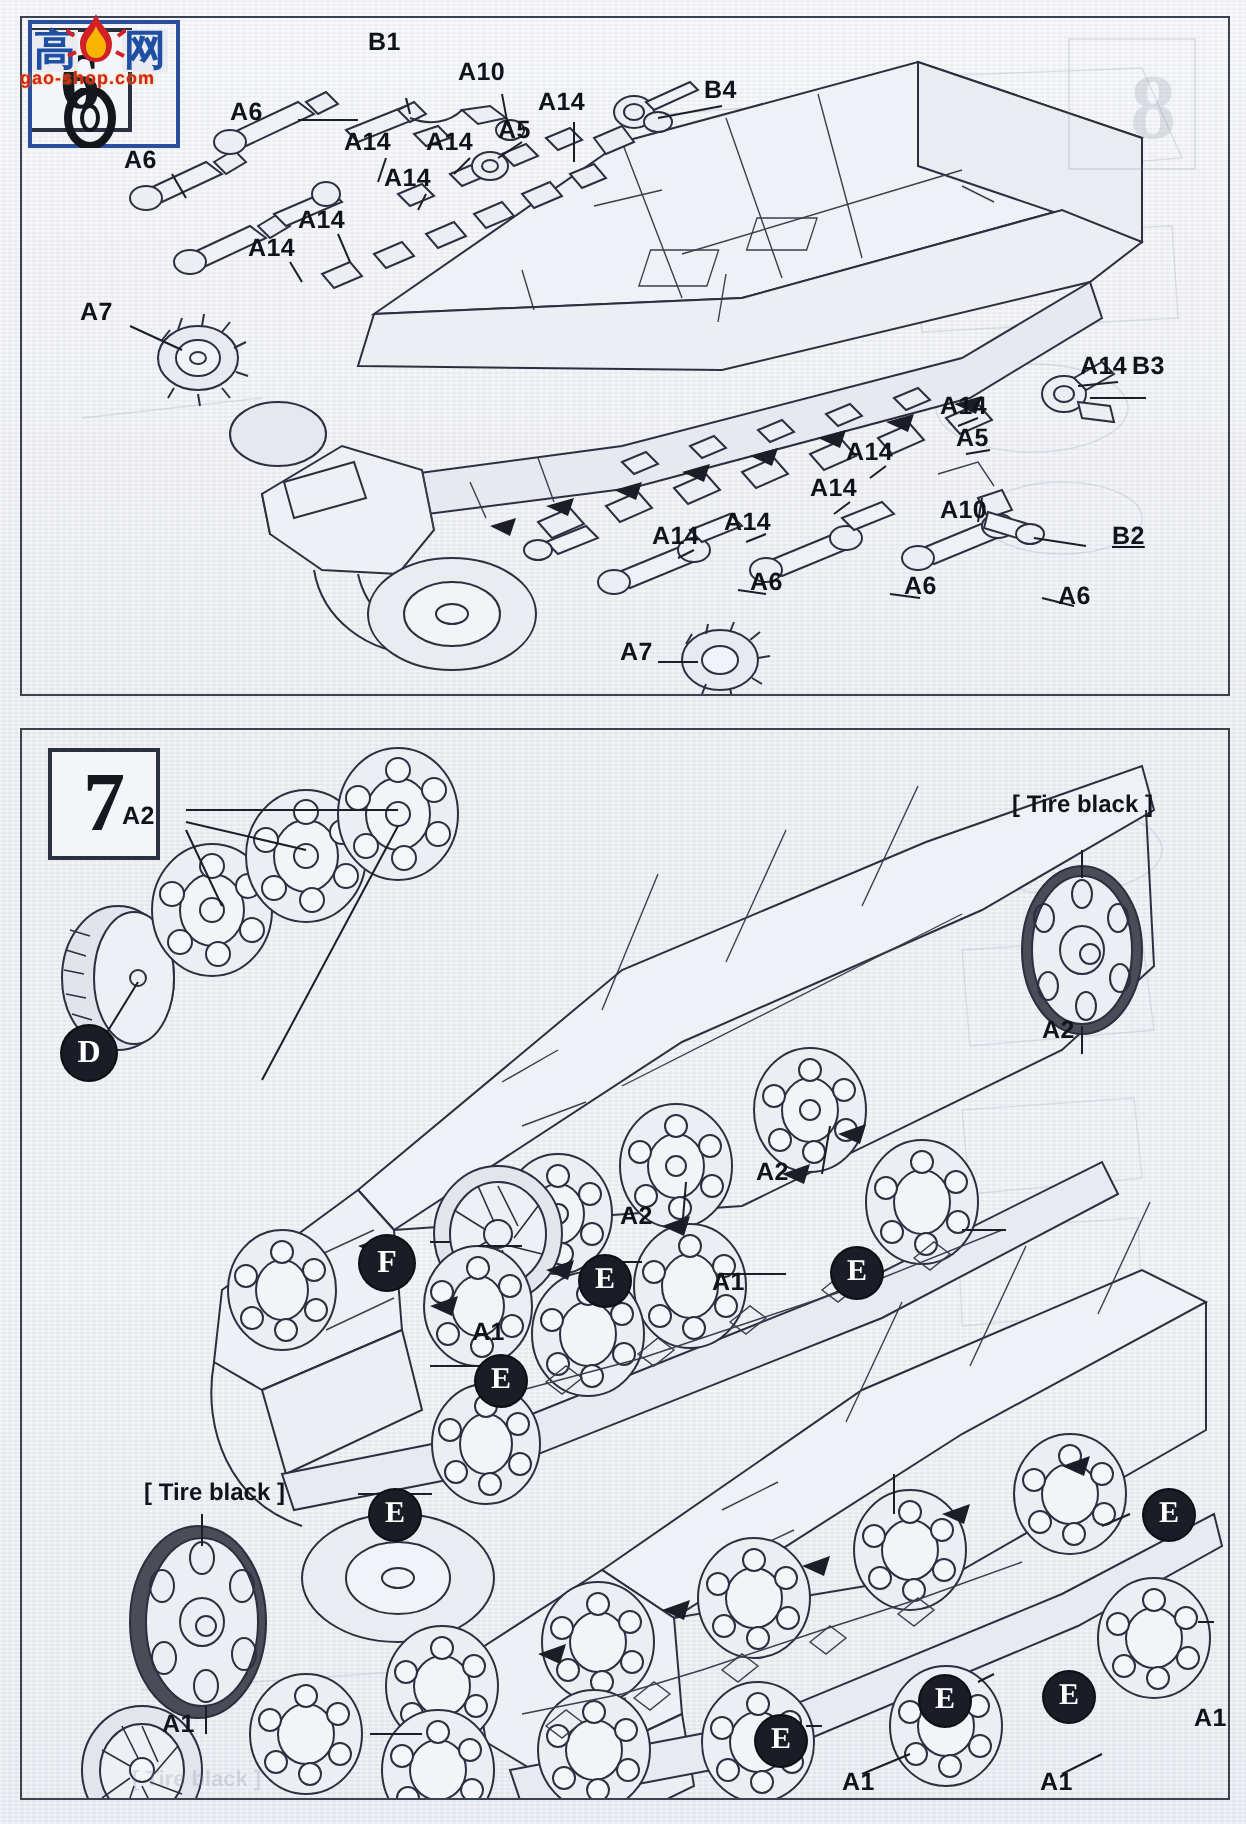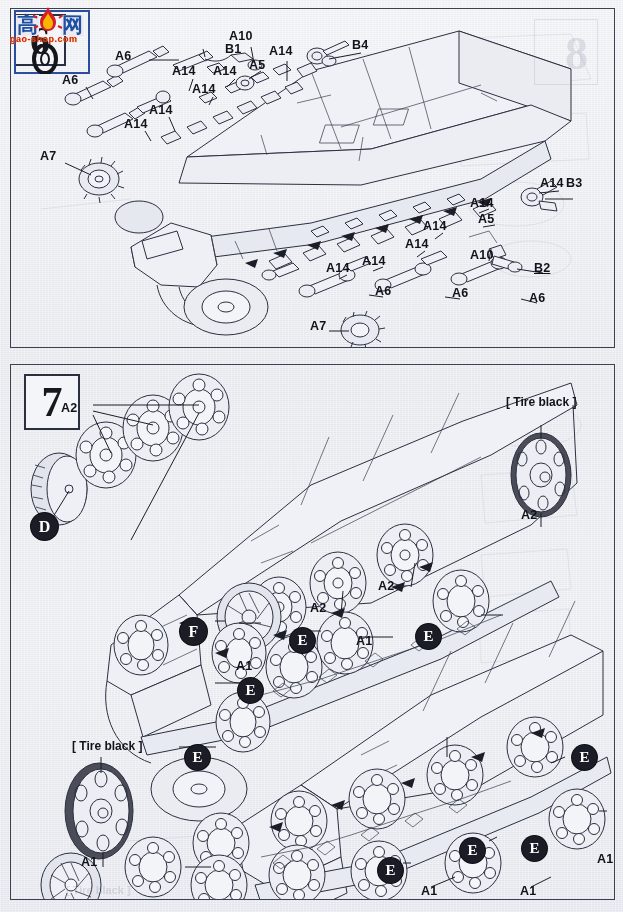--- a/index.html
+++ b/index.html
@@ -827,42 +827,42 @@
     <div class="wm-url">gao-shop.com</div>
     <svg class="wm-tire" viewBox="0 0 26 30">
       <ellipse cx="13" cy="15" rx="11" ry="14" fill="none" stroke="#14161c" stroke-width="4"></ellipse>
       <ellipse cx="13" cy="15" rx="4" ry="6" fill="none" stroke="#14161c" stroke-width="2"></ellipse>
     </svg>
   </div>
 
   <div class="bleed" style="left:66px;top:884px;">[ Tire black ]</div>
 
 <div class="lbl" style="left: 115px; top: 49px;">A6</div>
-    <div class="lbl" style="left: 184px; top: 42px; margin-left: 41px;">B1</div>
+    <div class="lbl" style="left: 184px; top: 14px;">B1</div>
     <div class="lbl" style="left: 229px; top: 29px;">A10</div>
     <div class="lbl" style="left: 249px; top: 58px;">A5</div>
     <div class="lbl" style="left: 269px; top: 44px;">A14</div>
     <div class="lbl" style="left: 213px; top: 64px;">A14</div>
     <div class="lbl" style="left: 352px; top: 38px;">B4</div>
     <div class="lbl" style="left: 62px; top: 73px;">A6</div>
     <div class="lbl" style="left: 172px; top: 64px;">A14</div>
     <div class="lbl" style="left: 192px; top: 82px;">A14</div>
     <div class="lbl" style="left: 149px; top: 103px;">A14</div>
     <div class="lbl" style="left: 124px; top: 117px;">A14</div>
     <div class="lbl" style="left: 40px; top: 149px;">A7</div>
     <div class="lbl" style="left: 540px; top: 176px;">A14</div>
     <div class="lbl" style="left: 566px; top: 176px;">B3</div>
     <div class="lbl" style="left: 470px; top: 196px;">A14</div>
     <div class="lbl" style="left: 478px; top: 212px;">A5</div>
     <div class="lbl" style="left: 423px; top: 219px;">A14</div>
     <div class="lbl" style="left: 405px; top: 237px;">A14</div>
     <div class="lbl" style="left: 470px; top: 248px;">A10</div>
     <div class="lbl" style="left: 362px; top: 254px;">A14</div>
     <div class="lbl" style="left: 326px; top: 261px;">A14</div>
-    <div class="lbl" style="left: 534px; top: 261px; text-decoration: underline;">B2</div>
+    <div class="lbl" style="left: 556px; top: 261px; text-decoration: underline;">B2</div>
     <div class="lbl" style="left: 375px; top: 284px;">A6</div>
     <div class="lbl" style="left: 452px; top: 286px;">A6</div>
     <div class="lbl" style="left: 529px; top: 291px;">A6</div>
     <div class="lbl" style="left: 310px; top: 319px;">A7</div>
     <div class="lbl" style="left: 61px; top: 401px;">A2</div>
     <div class="lbl" style="left: 521px; top: 508px;">A2</div>
     <div class="lbl" style="left: 378px; top: 579px;">A2</div>
     <div class="lbl" style="left: 310px; top: 601px;">A2</div>
     <div class="lbl" style="left: 356px; top: 634px;">A1</div>
     <div class="lbl" style="left: 236px; top: 659px;">A1</div>

